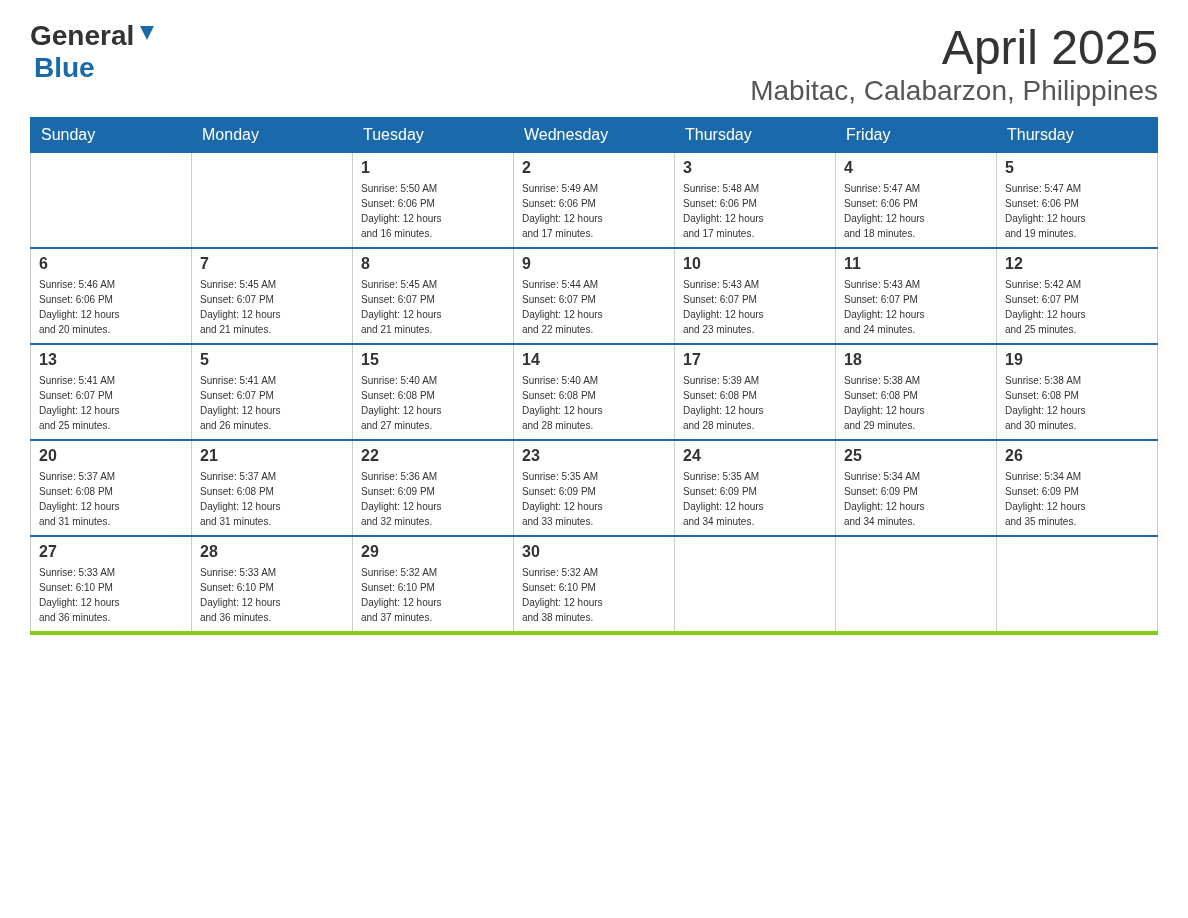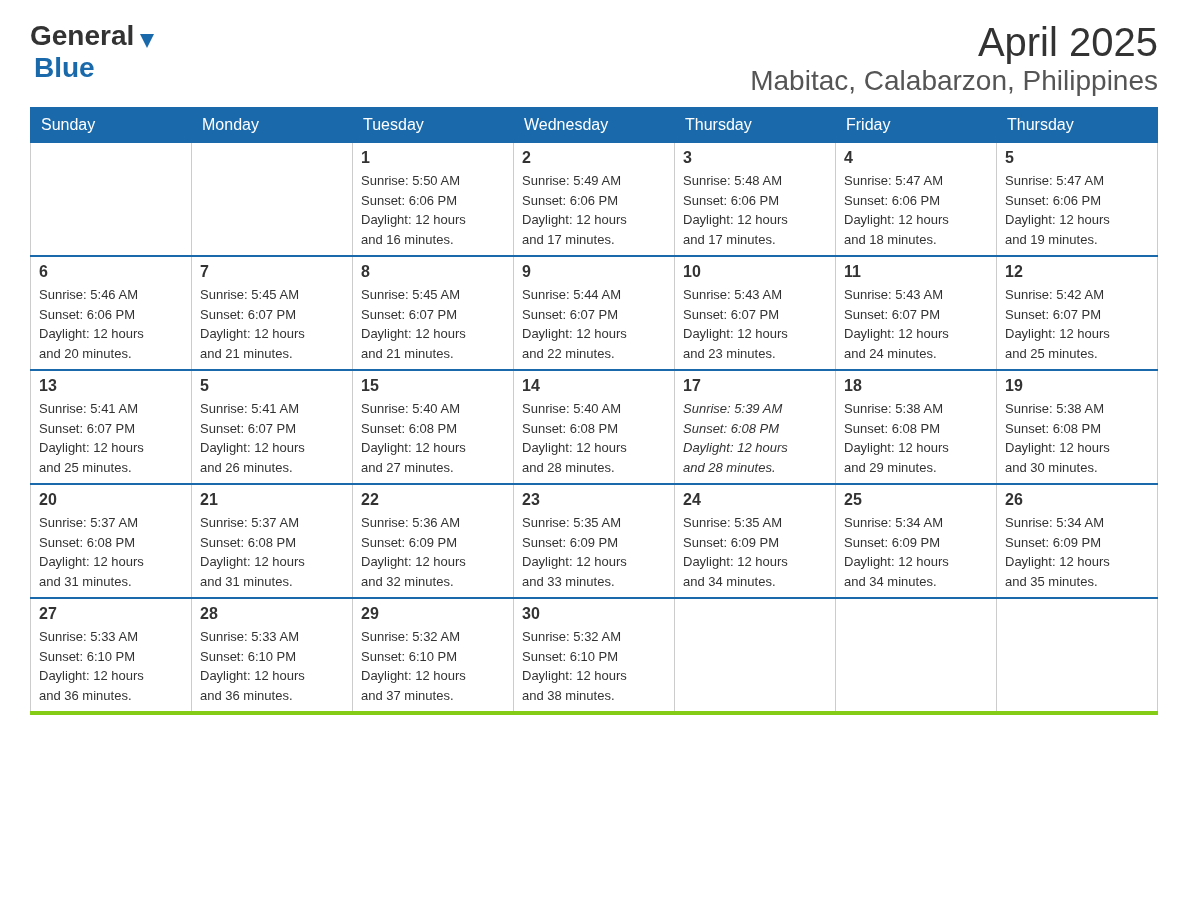--- a/index.html
+++ b/index.html
@@ -13,21 +13,21 @@
     .header {
       display: flex;
       justify-content: space-between;
       align-items: flex-start;
       margin-bottom: 10px;
     }
     .title-block {
       text-align: right;
     }
     .title-block h1 {
-      font-size: 40px;
+      font-size: 48px;
       font-weight: normal;
       color: #333;
     }
     .title-block h2 {
       font-size: 28px;
       font-weight: normal;
       color: #555;
     }
     .calendar {
       width: 100%;
@@ -57,34 +57,34 @@
       border-bottom: 4px solid #84cc16;
     }
     .day-number {
       font-size: 16px;
       font-weight: bold;
       color: #333;
       display: block;
       margin-bottom: 4px;
     }
     .day-info {
-      font-size: 13px;
+      font-size: 10px;
       color: #333;
       line-height: 1.5;
     }
     .empty-cell {
       background: #fff;
     }
     .logo-wrapper {
       display: flex;
       flex-direction: column;
     }
     .logo-line1 {
       display: flex;
-      align-items: flex-end;
+      align-items: flex-start;
     }
     .logo-line2 {
       display: flex;
       align-items: flex-end;
       padding-left: 2px;
     }
   </style>
 </head>
 <body>
 
@@ -233,21 +233,21 @@
         </td>
         <td>
           <span class="day-number">14</span>
           <div class="day-info" style="white-space: pre-line;">Sunrise: 5:40 AM
 Sunset: 6:08 PM
 Daylight: 12 hours
 and 28 minutes.</div>
         </td>
         <td>
           <span class="day-number">17</span>
-          <div class="day-info" style="white-space: pre-line; font-style: italic;">Sunrise: 5:39 AM
+          <div class="day-info" style="white-space: pre-line;">Sunrise: 5:39 AM
 Sunset: 6:08 PM
 Daylight: 12 hours
 and 28 minutes.</div>
         </td>
         <td>
           <span class="day-number">18</span>
           <div class="day-info" style="white-space: pre-line;">Sunrise: 5:38 AM
 Sunset: 6:08 PM
 Daylight: 12 hours
 and 29 minutes.</div>

